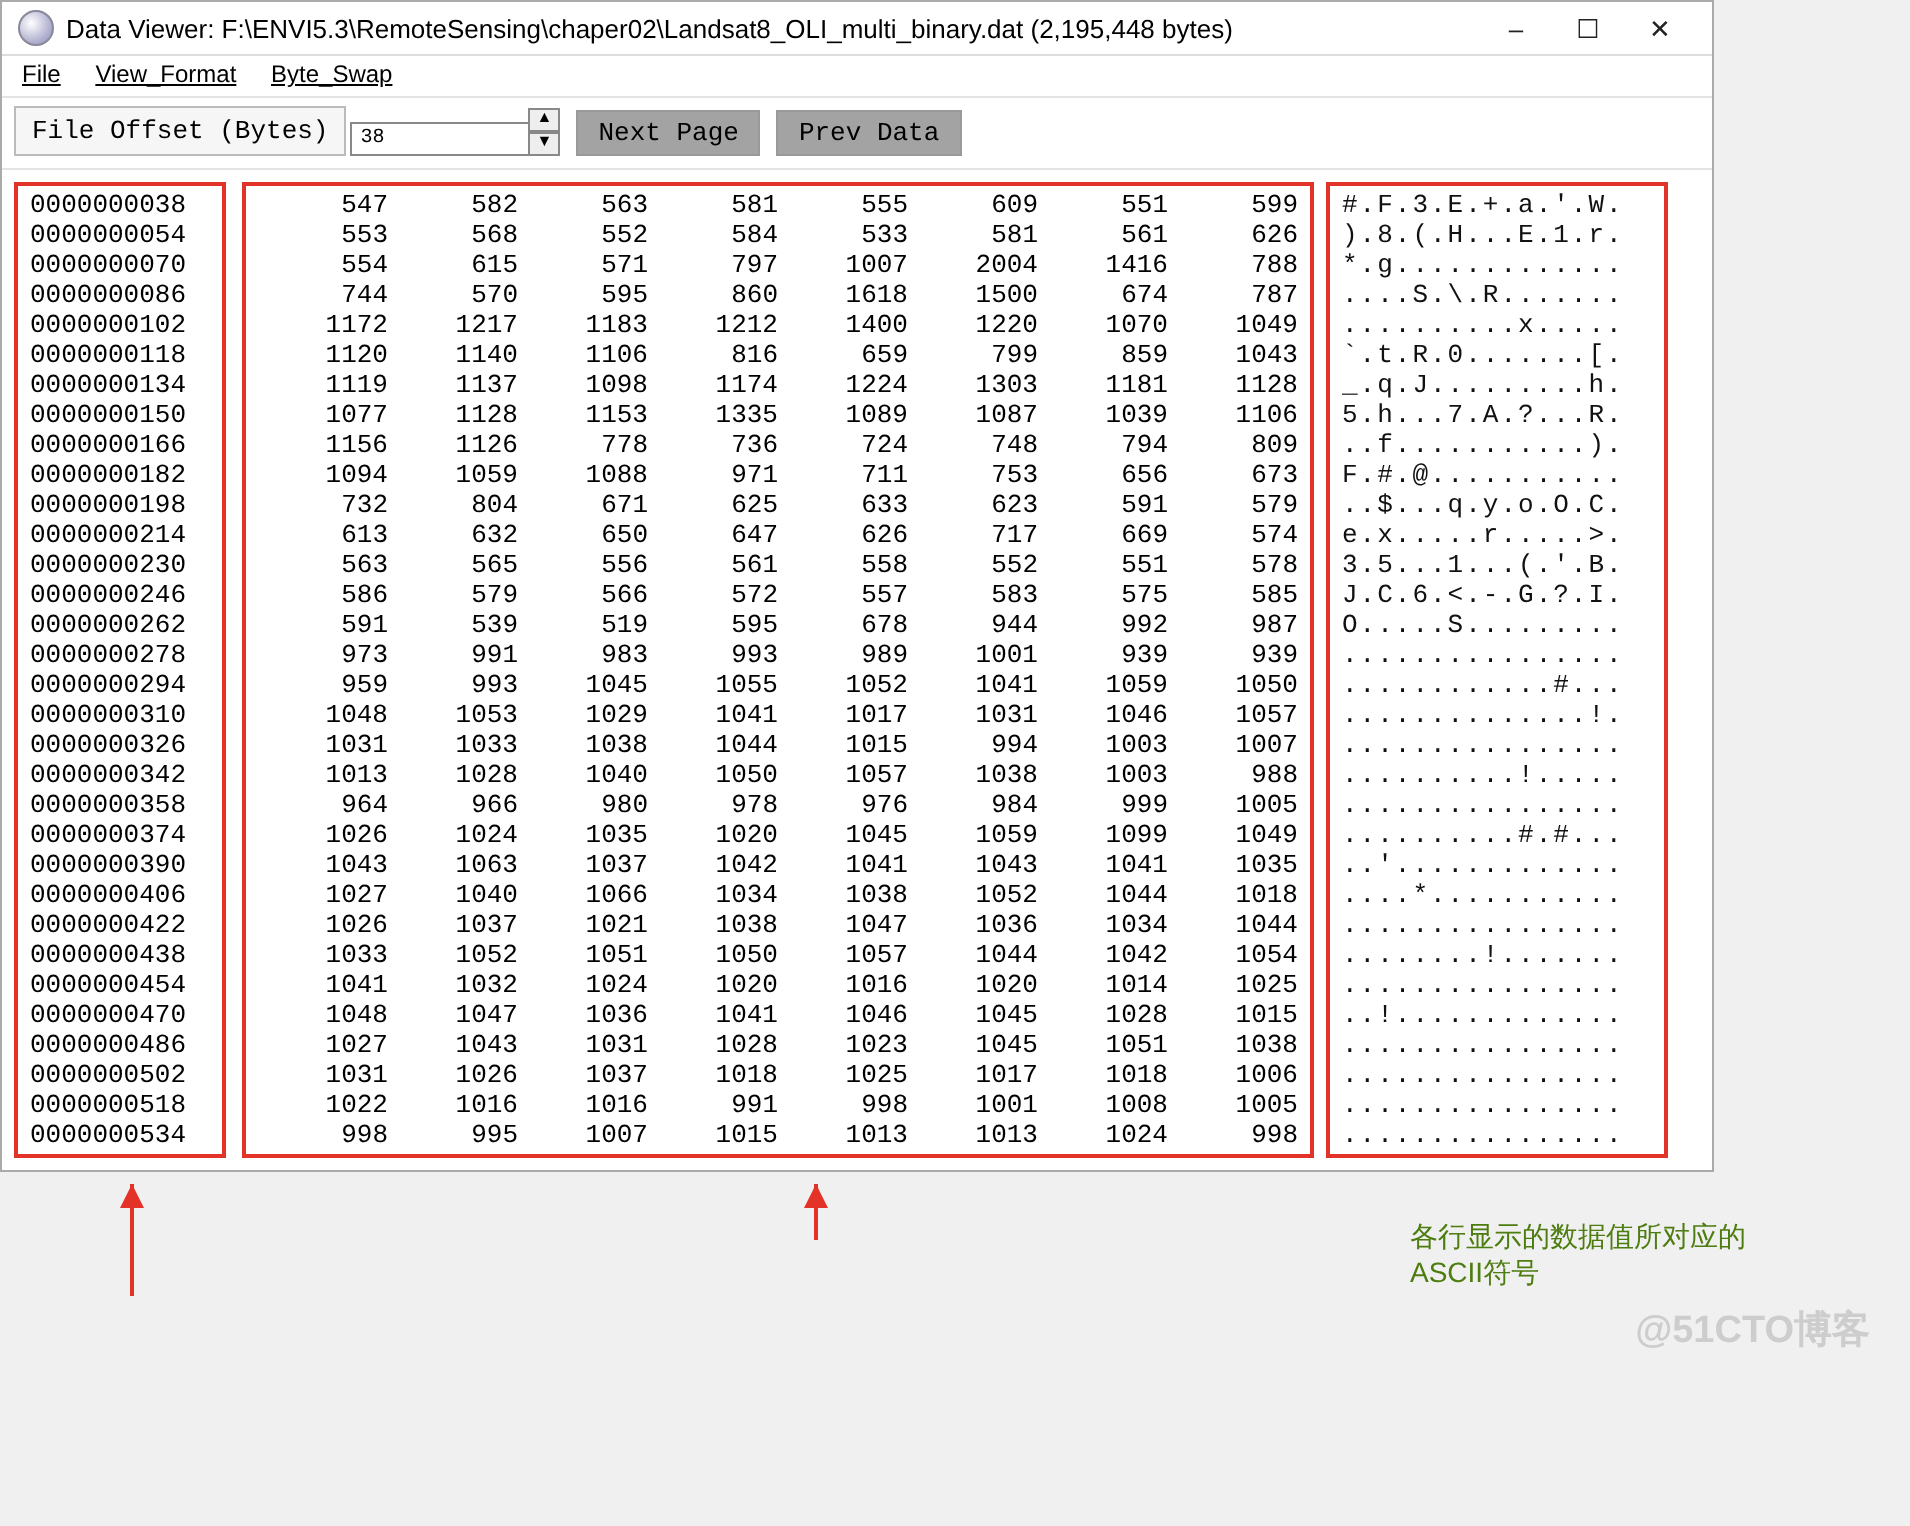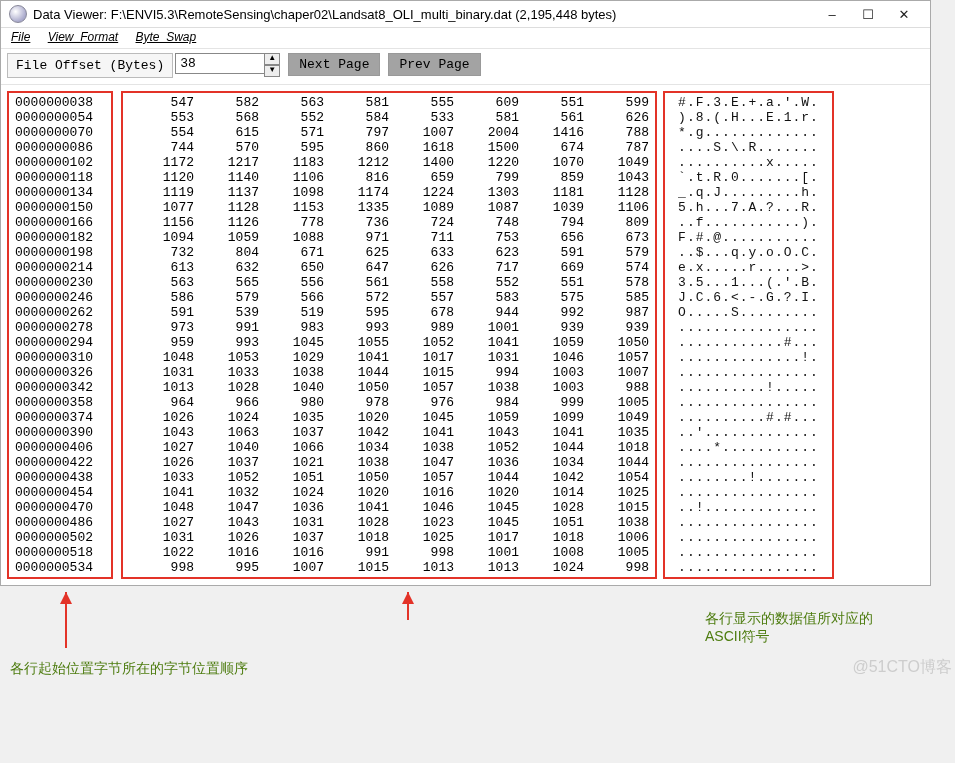--- a/index.html
+++ b/index.html
@@ -3,21 +3,21 @@
 <meta charset="utf-8">
 <style>
   body {
     margin: 0;
     font-family: "Segoe UI", Tahoma, sans-serif;
     font-size: 12px;
     background: #f0f0f0;
     width: 955px;
   }
   .window {
-    width: 931px;
+    width: 857px;
     background: #fff;
     border: 1px solid #aaa;
     box-sizing: border-box;
   }
   .titlebar {
     display: flex;
     align-items: center;
     padding: 4px 8px;
     background: #fff;
     border-bottom: 1px solid #ddd;
@@ -45,44 +45,43 @@
   }
   .win-buttons span {
     width: 36px;
     text-align: center;
     font-size: 13px;
     color: #222;
     cursor: pointer;
   }
   .menubar {
     padding: 2px 10px 4px 10px;
-    font-style: italic;
   }
   .menubar span {
     margin-right: 14px;
     cursor: pointer;
   }
   .toolbar {
     display: flex;
-    align-items: flex-start;
+    align-items: flex-end;
     padding: 4px 6px 6px 6px;
     border-top: 1px solid #e4e4e4;
     border-bottom: 1px solid #e4e4e4;
   }
   .toolbar .label-box {
     border: 1px solid #bbb;
     background: #f6f6f6;
     padding: 4px 8px;
     font-family: "Courier New", monospace;
     font-size: 13px;
   }
   .toolbar input.offset {
     width: 80px;
     font-family: "Courier New", monospace;
-    font-size: 13px;
+    font-size: 10px;
     padding: 2px 4px;
     margin-left: 2px;
     border: 1px solid #888;
   }
   .spin {
     display: inline-flex;
     flex-direction: column;
     margin-left: -1px;
   }
   .spin span {
@@ -128,42 +127,43 @@
     padding: 2px 6px;
     margin-right: 6px;
   }
   .col-ascii {
     padding: 2px 6px;
     color: #111;
   }
   .row { display: flex; }
   .off { width: 90px; text-align: left; }
   .val { width: 65px; text-align: right; }
-  .asc { width: 155px; text-align: center; letter-spacing: 1px; }
+  .asc { width: 155px; text-align: left; letter-spacing: 1px; }
   .annot-area {
     position: relative;
     margin-top: 6px;
     height: 100px;
   }
   .annot {
     position: absolute;
     color: #4d7c0f;
     font-size: 14px;
     font-family: "Microsoft YaHei", Arial, sans-serif;
   }
   .annot-left { left: 10px; top: 68px; }
   .annot-middle { left: 310px; top: 38px; }
   .annot-right { left: 705px; top: 18px; width:200px; }
   svg.arrow { position: absolute; overflow: visible; }
   .watermark {
     position: absolute;
-    right: 3px;
+    right: 20px;
     bottom: 14px;
     color: #cdcdcd;
-    font-size: 16px;
+    font-size: 19px;
+    font-weight: bold;
   }
   .scrollbar-stub {
     width: 16px;
     align-self: stretch;
     margin-left: auto;
   }
 </style>
 </head>
 <body>
 
@@ -186,21 +186,21 @@
   </div>
 
   <div class="toolbar">
     <span class="label-box">File Offset (Bytes)</span>
     <input class="offset" value="38" style="">
     <span class="spin">
       <span>▲</span>
       <span>▼</span>
     </span>
     <button>Next Page</button>
-    <button>Prev Page</button>
+    <button>Prev Data</button>
   </div>
 
   <div class="data-area">
     <div class="data-cols">
       <div class="col-offsets" id="col-offsets"><div class="row"><span class="off">0000000038</span></div><div class="row"><span class="off">0000000054</span></div><div class="row"><span class="off">0000000070</span></div><div class="row"><span class="off">0000000086</span></div><div class="row"><span class="off">0000000102</span></div><div class="row"><span class="off">0000000118</span></div><div class="row"><span class="off">0000000134</span></div><div class="row"><span class="off">0000000150</span></div><div class="row"><span class="off">0000000166</span></div><div class="row"><span class="off">0000000182</span></div><div class="row"><span class="off">0000000198</span></div><div class="row"><span class="off">0000000214</span></div><div class="row"><span class="off">0000000230</span></div><div class="row"><span class="off">0000000246</span></div><div class="row"><span class="off">0000000262</span></div><div class="row"><span class="off">0000000278</span></div><div class="row"><span class="off">0000000294</span></div><div class="row"><span class="off">0000000310</span></div><div class="row"><span class="off">0000000326</span></div><div class="row"><span class="off">0000000342</span></div><div class="row"><span class="off">0000000358</span></div><div class="row"><span class="off">0000000374</span></div><div class="row"><span class="off">0000000390</span></div><div class="row"><span class="off">0000000406</span></div><div class="row"><span class="off">0000000422</span></div><div class="row"><span class="off">0000000438</span></div><div class="row"><span class="off">0000000454</span></div><div class="row"><span class="off">0000000470</span></div><div class="row"><span class="off">0000000486</span></div><div class="row"><span class="off">0000000502</span></div><div class="row"><span class="off">0000000518</span></div><div class="row"><span class="off">0000000534</span></div></div>
       <div class="col-values" id="col-values"><div class="row"><span class="val">547</span><span class="val">582</span><span class="val">563</span><span class="val">581</span><span class="val">555</span><span class="val">609</span><span class="val">551</span><span class="val">599</span></div><div class="row"><span class="val">553</span><span class="val">568</span><span class="val">552</span><span class="val">584</span><span class="val">533</span><span class="val">581</span><span class="val">561</span><span class="val">626</span></div><div class="row"><span class="val">554</span><span class="val">615</span><span class="val">571</span><span class="val">797</span><span class="val">1007</span><span class="val">2004</span><span class="val">1416</span><span class="val">788</span></div><div class="row"><span class="val">744</span><span class="val">570</span><span class="val">595</span><span class="val">860</span><span class="val">1618</span><span class="val">1500</span><span class="val">674</span><span class="val">787</span></div><div class="row"><span class="val">1172</span><span class="val">1217</span><span class="val">1183</span><span class="val">1212</span><span class="val">1400</span><span class="val">1220</span><span class="val">1070</span><span class="val">1049</span></div><div class="row"><span class="val">1120</span><span class="val">1140</span><span class="val">1106</span><span class="val">816</span><span class="val">659</span><span class="val">799</span><span class="val">859</span><span class="val">1043</span></div><div class="row"><span class="val">1119</span><span class="val">1137</span><span class="val">1098</span><span class="val">1174</span><span class="val">1224</span><span class="val">1303</span><span class="val">1181</span><span class="val">1128</span></div><div class="row"><span class="val">1077</span><span class="val">1128</span><span class="val">1153</span><span class="val">1335</span><span class="val">1089</span><span class="val">1087</span><span class="val">1039</span><span class="val">1106</span></div><div class="row"><span class="val">1156</span><span class="val">1126</span><span class="val">778</span><span class="val">736</span><span class="val">724</span><span class="val">748</span><span class="val">794</span><span class="val">809</span></div><div class="row"><span class="val">1094</span><span class="val">1059</span><span class="val">1088</span><span class="val">971</span><span class="val">711</span><span class="val">753</span><span class="val">656</span><span class="val">673</span></div><div class="row"><span class="val">732</span><span class="val">804</span><span class="val">671</span><span class="val">625</span><span class="val">633</span><span class="val">623</span><span class="val">591</span><span class="val">579</span></div><div class="row"><span class="val">613</span><span class="val">632</span><span class="val">650</span><span class="val">647</span><span class="val">626</span><span class="val">717</span><span class="val">669</span><span class="val">574</span></div><div class="row"><span class="val">563</span><span class="val">565</span><span class="val">556</span><span class="val">561</span><span class="val">558</span><span class="val">552</span><span class="val">551</span><span class="val">578</span></div><div class="row"><span class="val">586</span><span class="val">579</span><span class="val">566</span><span class="val">572</span><span class="val">557</span><span class="val">583</span><span class="val">575</span><span class="val">585</span></div><div class="row"><span class="val">591</span><span class="val">539</span><span class="val">519</span><span class="val">595</span><span class="val">678</span><span class="val">944</span><span class="val">992</span><span class="val">987</span></div><div class="row"><span class="val">973</span><span class="val">991</span><span class="val">983</span><span class="val">993</span><span class="val">989</span><span class="val">1001</span><span class="val">939</span><span class="val">939</span></div><div class="row"><span class="val">959</span><span class="val">993</span><span class="val">1045</span><span class="val">1055</span><span class="val">1052</span><span class="val">1041</span><span class="val">1059</span><span class="val">1050</span></div><div class="row"><span class="val">1048</span><span class="val">1053</span><span class="val">1029</span><span class="val">1041</span><span class="val">1017</span><span class="val">1031</span><span class="val">1046</span><span class="val">1057</span></div><div class="row"><span class="val">1031</span><span class="val">1033</span><span class="val">1038</span><span class="val">1044</span><span class="val">1015</span><span class="val">994</span><span class="val">1003</span><span class="val">1007</span></div><div class="row"><span class="val">1013</span><span class="val">1028</span><span class="val">1040</span><span class="val">1050</span><span class="val">1057</span><span class="val">1038</span><span class="val">1003</span><span class="val">988</span></div><div class="row"><span class="val">964</span><span class="val">966</span><span class="val">980</span><span class="val">978</span><span class="val">976</span><span class="val">984</span><span class="val">999</span><span class="val">1005</span></div><div class="row"><span class="val">1026</span><span class="val">1024</span><span class="val">1035</span><span class="val">1020</span><span class="val">1045</span><span class="val">1059</span><span class="val">1099</span><span class="val">1049</span></div><div class="row"><span class="val">1043</span><span class="val">1063</span><span class="val">1037</span><span class="val">1042</span><span class="val">1041</span><span class="val">1043</span><span class="val">1041</span><span class="val">1035</span></div><div class="row"><span class="val">1027</span><span class="val">1040</span><span class="val">1066</span><span class="val">1034</span><span class="val">1038</span><span class="val">1052</span><span class="val">1044</span><span class="val">1018</span></div><div class="row"><span class="val">1026</span><span class="val">1037</span><span class="val">1021</span><span class="val">1038</span><span class="val">1047</span><span class="val">1036</span><span class="val">1034</span><span class="val">1044</span></div><div class="row"><span class="val">1033</span><span class="val">1052</span><span class="val">1051</span><span class="val">1050</span><span class="val">1057</span><span class="val">1044</span><span class="val">1042</span><span class="val">1054</span></div><div class="row"><span class="val">1041</span><span class="val">1032</span><span class="val">1024</span><span class="val">1020</span><span class="val">1016</span><span class="val">1020</span><span class="val">1014</span><span class="val">1025</span></div><div class="row"><span class="val">1048</span><span class="val">1047</span><span class="val">1036</span><span class="val">1041</span><span class="val">1046</span><span class="val">1045</span><span class="val">1028</span><span class="val">1015</span></div><div class="row"><span class="val">1027</span><span class="val">1043</span><span class="val">1031</span><span class="val">1028</span><span class="val">1023</span><span class="val">1045</span><span class="val">1051</span><span class="val">1038</span></div><div class="row"><span class="val">1031</span><span class="val">1026</span><span class="val">1037</span><span class="val">1018</span><span class="val">1025</span><span class="val">1017</span><span class="val">1018</span><span class="val">1006</span></div><div class="row"><span class="val">1022</span><span class="val">1016</span><span class="val">1016</span><span class="val">991</span><span class="val">998</span><span class="val">1001</span><span class="val">1008</span><span class="val">1005</span></div><div class="row"><span class="val">998</span><span class="val">995</span><span class="val">1007</span><span class="val">1015</span><span class="val">1013</span><span class="val">1013</span><span class="val">1024</span><span class="val">998</span></div></div>
       <div class="col-ascii" id="col-ascii"><div class="row"><span class="asc">#.F.3.E.+.a.'.W.</span></div><div class="row"><span class="asc">).8.(.H...E.1.r.</span></div><div class="row"><span class="asc">*.g.............</span></div><div class="row"><span class="asc">....S.\.R.......</span></div><div class="row"><span class="asc">..........x.....</span></div><div class="row"><span class="asc">`.t.R.0.......[.</span></div><div class="row"><span class="asc">_.q.J.........h.</span></div><div class="row"><span class="asc">5.h...7.A.?...R.</span></div><div class="row"><span class="asc">..f...........).</span></div><div class="row"><span class="asc">F.#.@...........</span></div><div class="row"><span class="asc">..$...q.y.o.O.C.</span></div><div class="row"><span class="asc">e.x.....r.....&gt;.</span></div><div class="row"><span class="asc">3.5...1...(.'.B.</span></div><div class="row"><span class="asc">J.C.6.&lt;.-.G.?.I.</span></div><div class="row"><span class="asc">O.....S.........</span></div><div class="row"><span class="asc">................</span></div><div class="row"><span class="asc">............#...</span></div><div class="row"><span class="asc">..............!.</span></div><div class="row"><span class="asc">................</span></div><div class="row"><span class="asc">..........!.....</span></div><div class="row"><span class="asc">................</span></div><div class="row"><span class="asc">..........#.#...</span></div><div class="row"><span class="asc">..'.............</span></div><div class="row"><span class="asc">....*...........</span></div><div class="row"><span class="asc">................</span></div><div class="row"><span class="asc">........!.......</span></div><div class="row"><span class="asc">................</span></div><div class="row"><span class="asc">..!.............</span></div><div class="row"><span class="asc">................</span></div><div class="row"><span class="asc">................</span></div><div class="row"><span class="asc">................</span></div><div class="row"><span class="asc">................</span></div></div>
       <div class="scrollbar-stub"></div>
     </div>
   </div>
@@ -210,17 +210,16 @@
 <div class="annot-area">
   <svg class="arrow" style="left:58px;top:0;" width="20" height="64">
     <line x1="8" y1="0" x2="8" y2="56" stroke="#e33328" stroke-width="2"></line>
     <polygon points="8,0 2,12 14,12" fill="#e33328"></polygon>
   </svg>
   <svg class="arrow" style="left:400px;top:0;" width="20" height="34">
     <line x1="8" y1="0" x2="8" y2="28" stroke="#e33328" stroke-width="2"></line>
     <polygon points="8,0 2,12 14,12" fill="#e33328"></polygon>
   </svg>
 
-  <div class="annot annot-left">各行起始位置字节所在的字节位置顺序</div>
   <div class="annot annot-right">各行显示的数据值所对应的ASCII符号</div>
 
   <div class="watermark">@51CTO博客</div>
 </div>
 
 </body></html>

